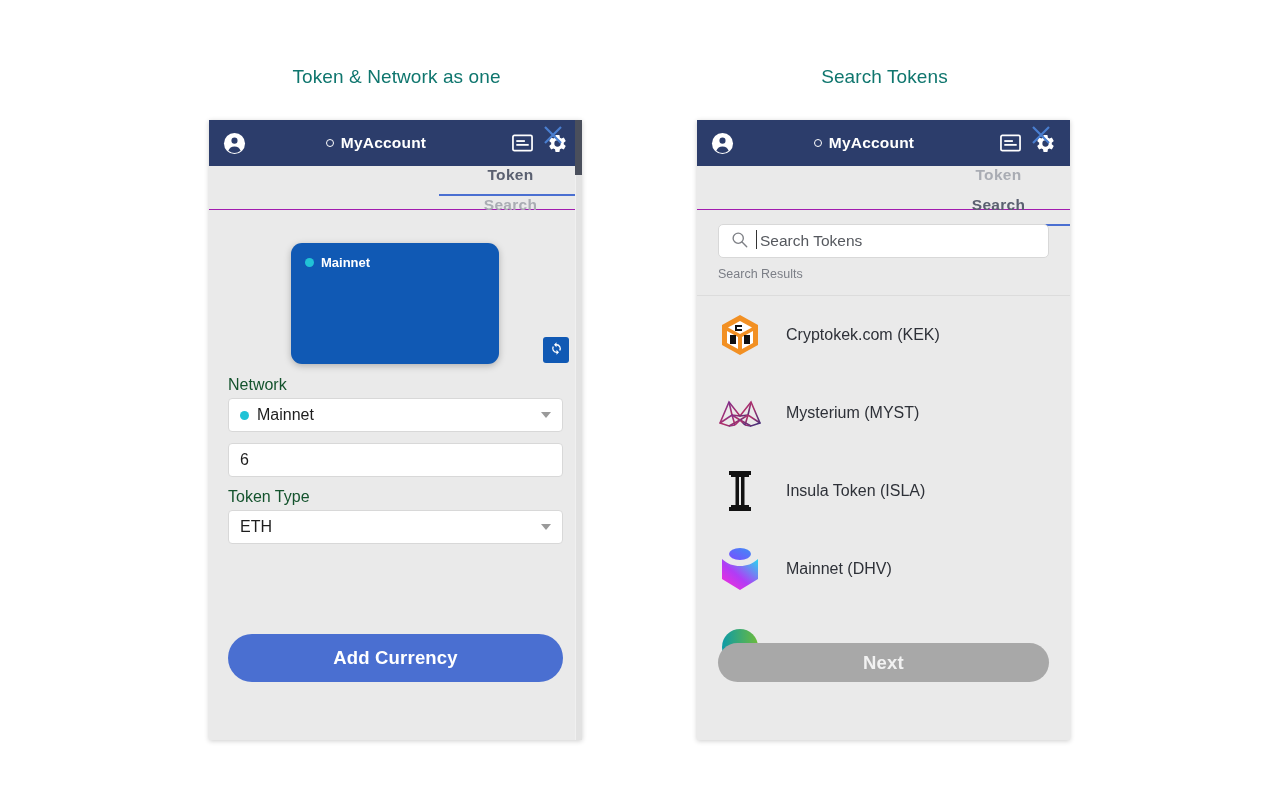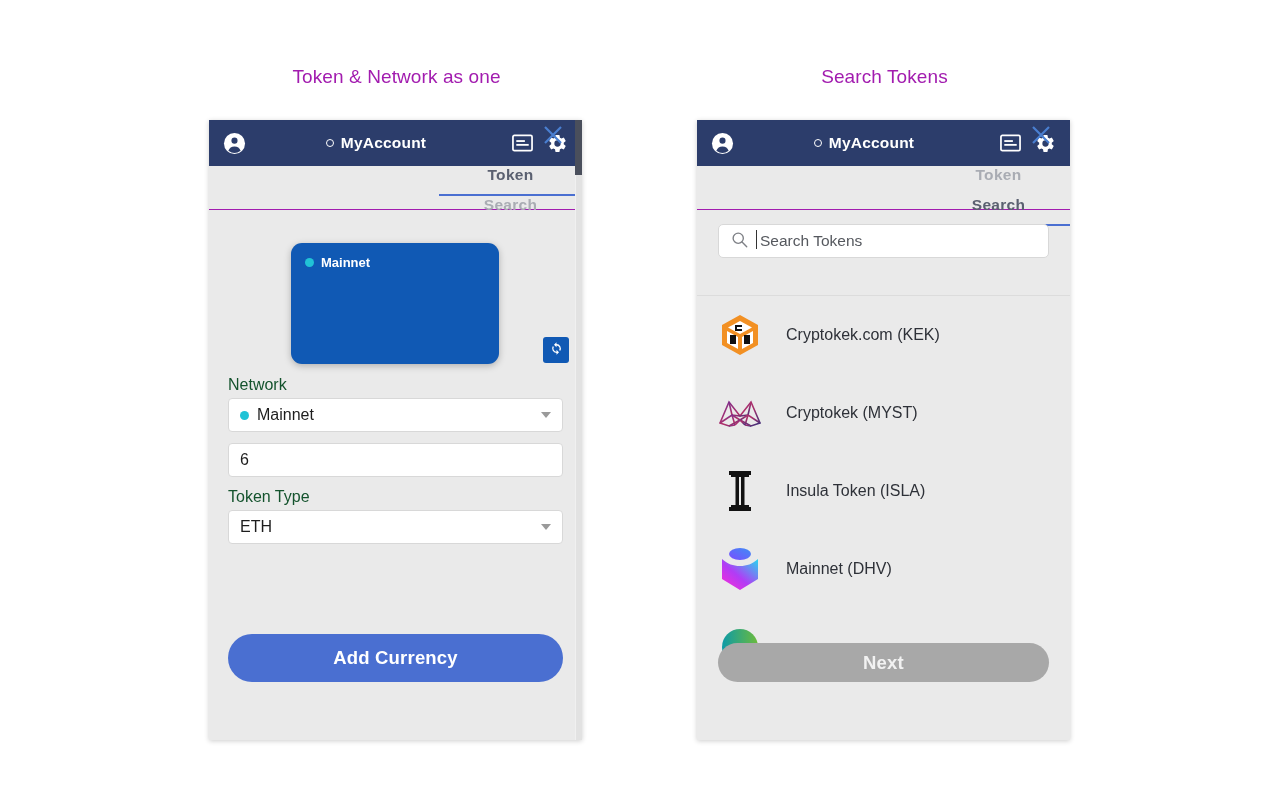--- a/index.html
+++ b/index.html
@@ -11,21 +11,21 @@
     overflow: hidden;
   }
 
   
   .caption {
     position: absolute;
     top: 66px;
     width: 375px;
     text-align: center;
     font-size: 19px;
-    color: #a21caf;
+    color: #0f766e;
     font-family: "Liberation Sans", sans-serif;
     letter-spacing: .1px;
   }
   #cap-left  { left: 209px; }
   #cap-right { left: 697px; }
 
   
   .panel {
     position: absolute;
     top: 120px;
@@ -446,20 +446,21 @@
         <span>
           <svg width="17" height="17" viewBox="0 0 20 20">
               <circle cx="8.5" cy="8.5" r="6" fill="none" stroke="#7d7f85" stroke-width="1.6"></circle>
               <path d="M13 13 L18.5 18.5" stroke="#7d7f85" stroke-width="1.6" stroke-linecap="round"></path>
             </svg>
         </span>
         <span class="search-ph">Search Tokens</span>
       </div>
     </div>
 
+    <div class="results-label">Search Results</div>
 
     <div class="results-list">
 
       <div class="result-row">
         <span class="result-logo">
           <svg width="40" height="42" viewBox="0 0 40 42">
             <polygon points="20,1 38,11 38,31 20,41 2,31 2,11" fill="#f29023"></polygon>
             <polygon points="20,7 32,13.5 20,20 8,13.5" fill="#fff"></polygon>
             <polygon points="7,17 18,23 18,35 7,29" fill="#fff"></polygon>
             <polygon points="33,17 22,23 22,35 33,29" fill="#fff"></polygon>
@@ -484,21 +485,21 @@
             <g fill="none" stroke="url(#mg)" stroke-width="1.6">
               <path d="M2 24 L11 3 L22 17 L33 3 L42 24 L33 27 L22 21 L11 27 Z"></path>
               <path d="M11 3 L14 16 L22 17 M33 3 L30 16 L22 17"></path>
               <path d="M2 24 L14 16 L17 26 M42 24 L30 16 L27 26"></path>
               <path d="M14 16 L22 21 L30 16"></path>
               <path d="M17 26 L22 21 L27 26"></path>
               <path d="M11 27 L17 26 M33 27 L27 26"></path>
             </g>
           </svg>
         </span>
-        <span class="result-name">Cryptokek (MYST)</span>
+        <span class="result-name">Mysterium (MYST)</span>
       </div>
 
       <div class="result-row">
         <span class="result-logo">
           <svg width="26" height="42" viewBox="0 0 26 42">
             <rect x="2" y="1" width="22" height="4" fill="#111"></rect>
             <rect x="4" y="5" width="18" height="2" fill="#111"></rect>
             <rect x="8.5" y="7" width="3.5" height="28" fill="#111"></rect>
             <rect x="14" y="7" width="3.5" height="28" fill="#111"></rect>
             <rect x="4" y="35" width="18" height="2" fill="#111"></rect>

